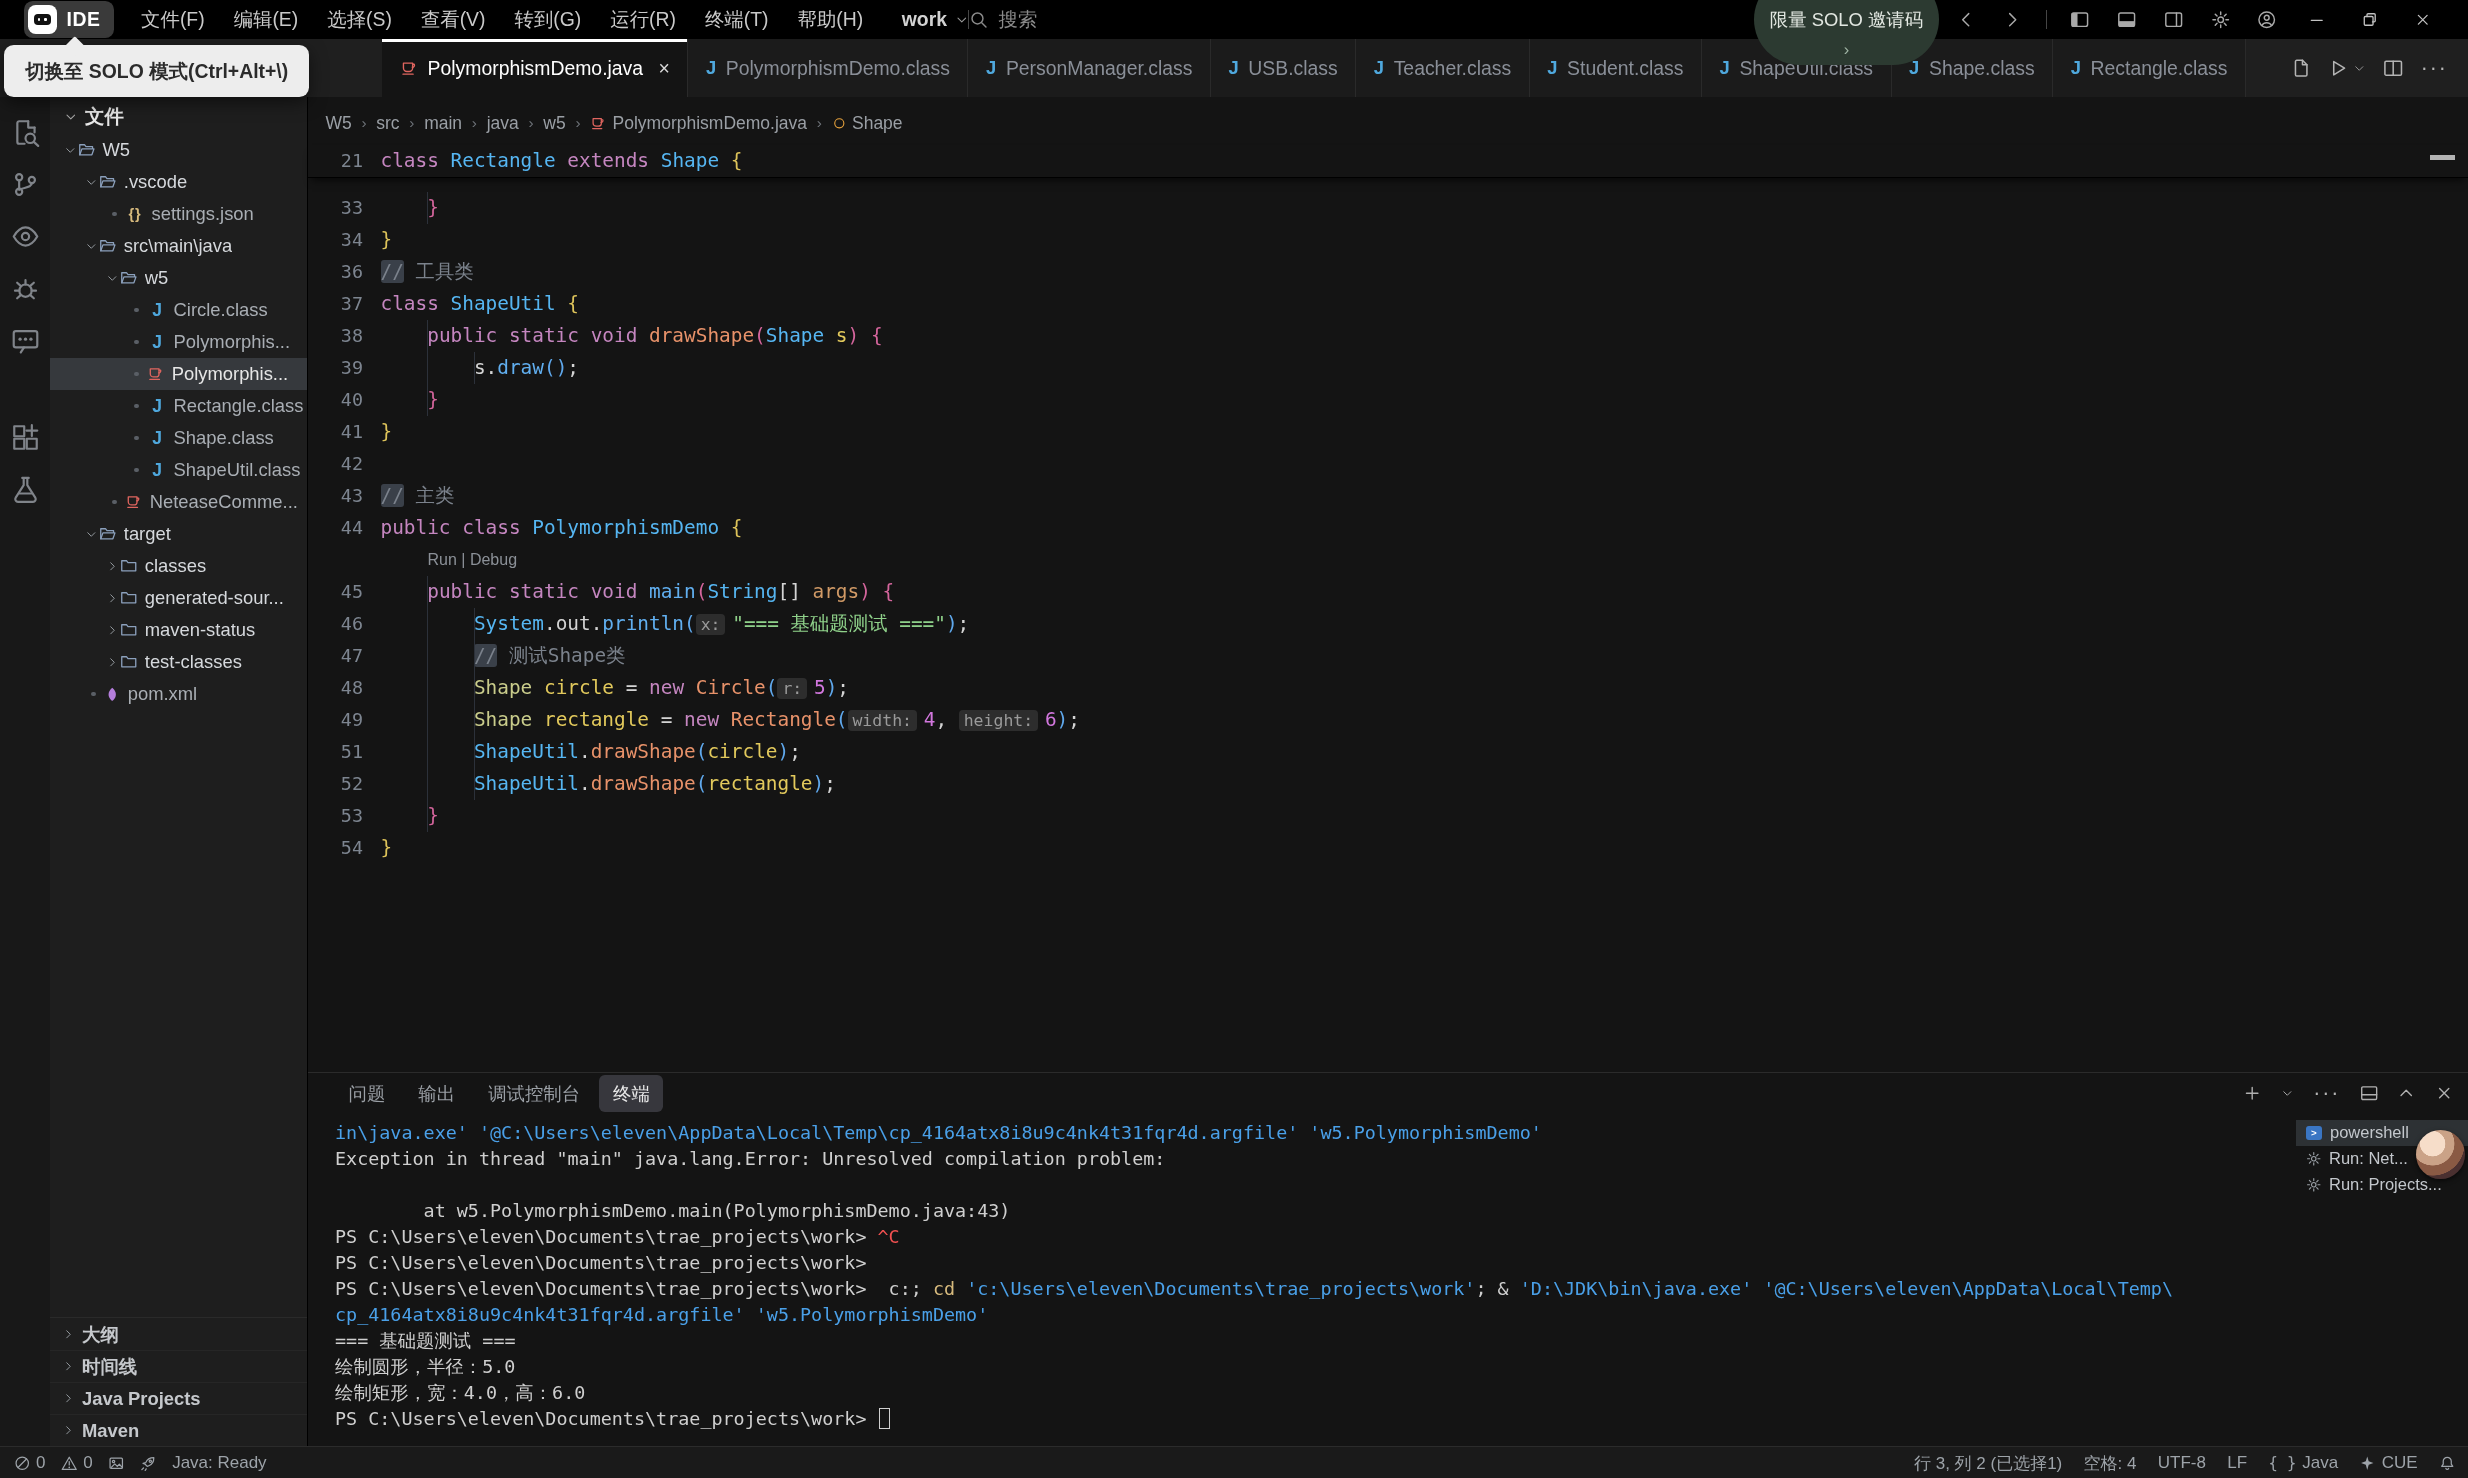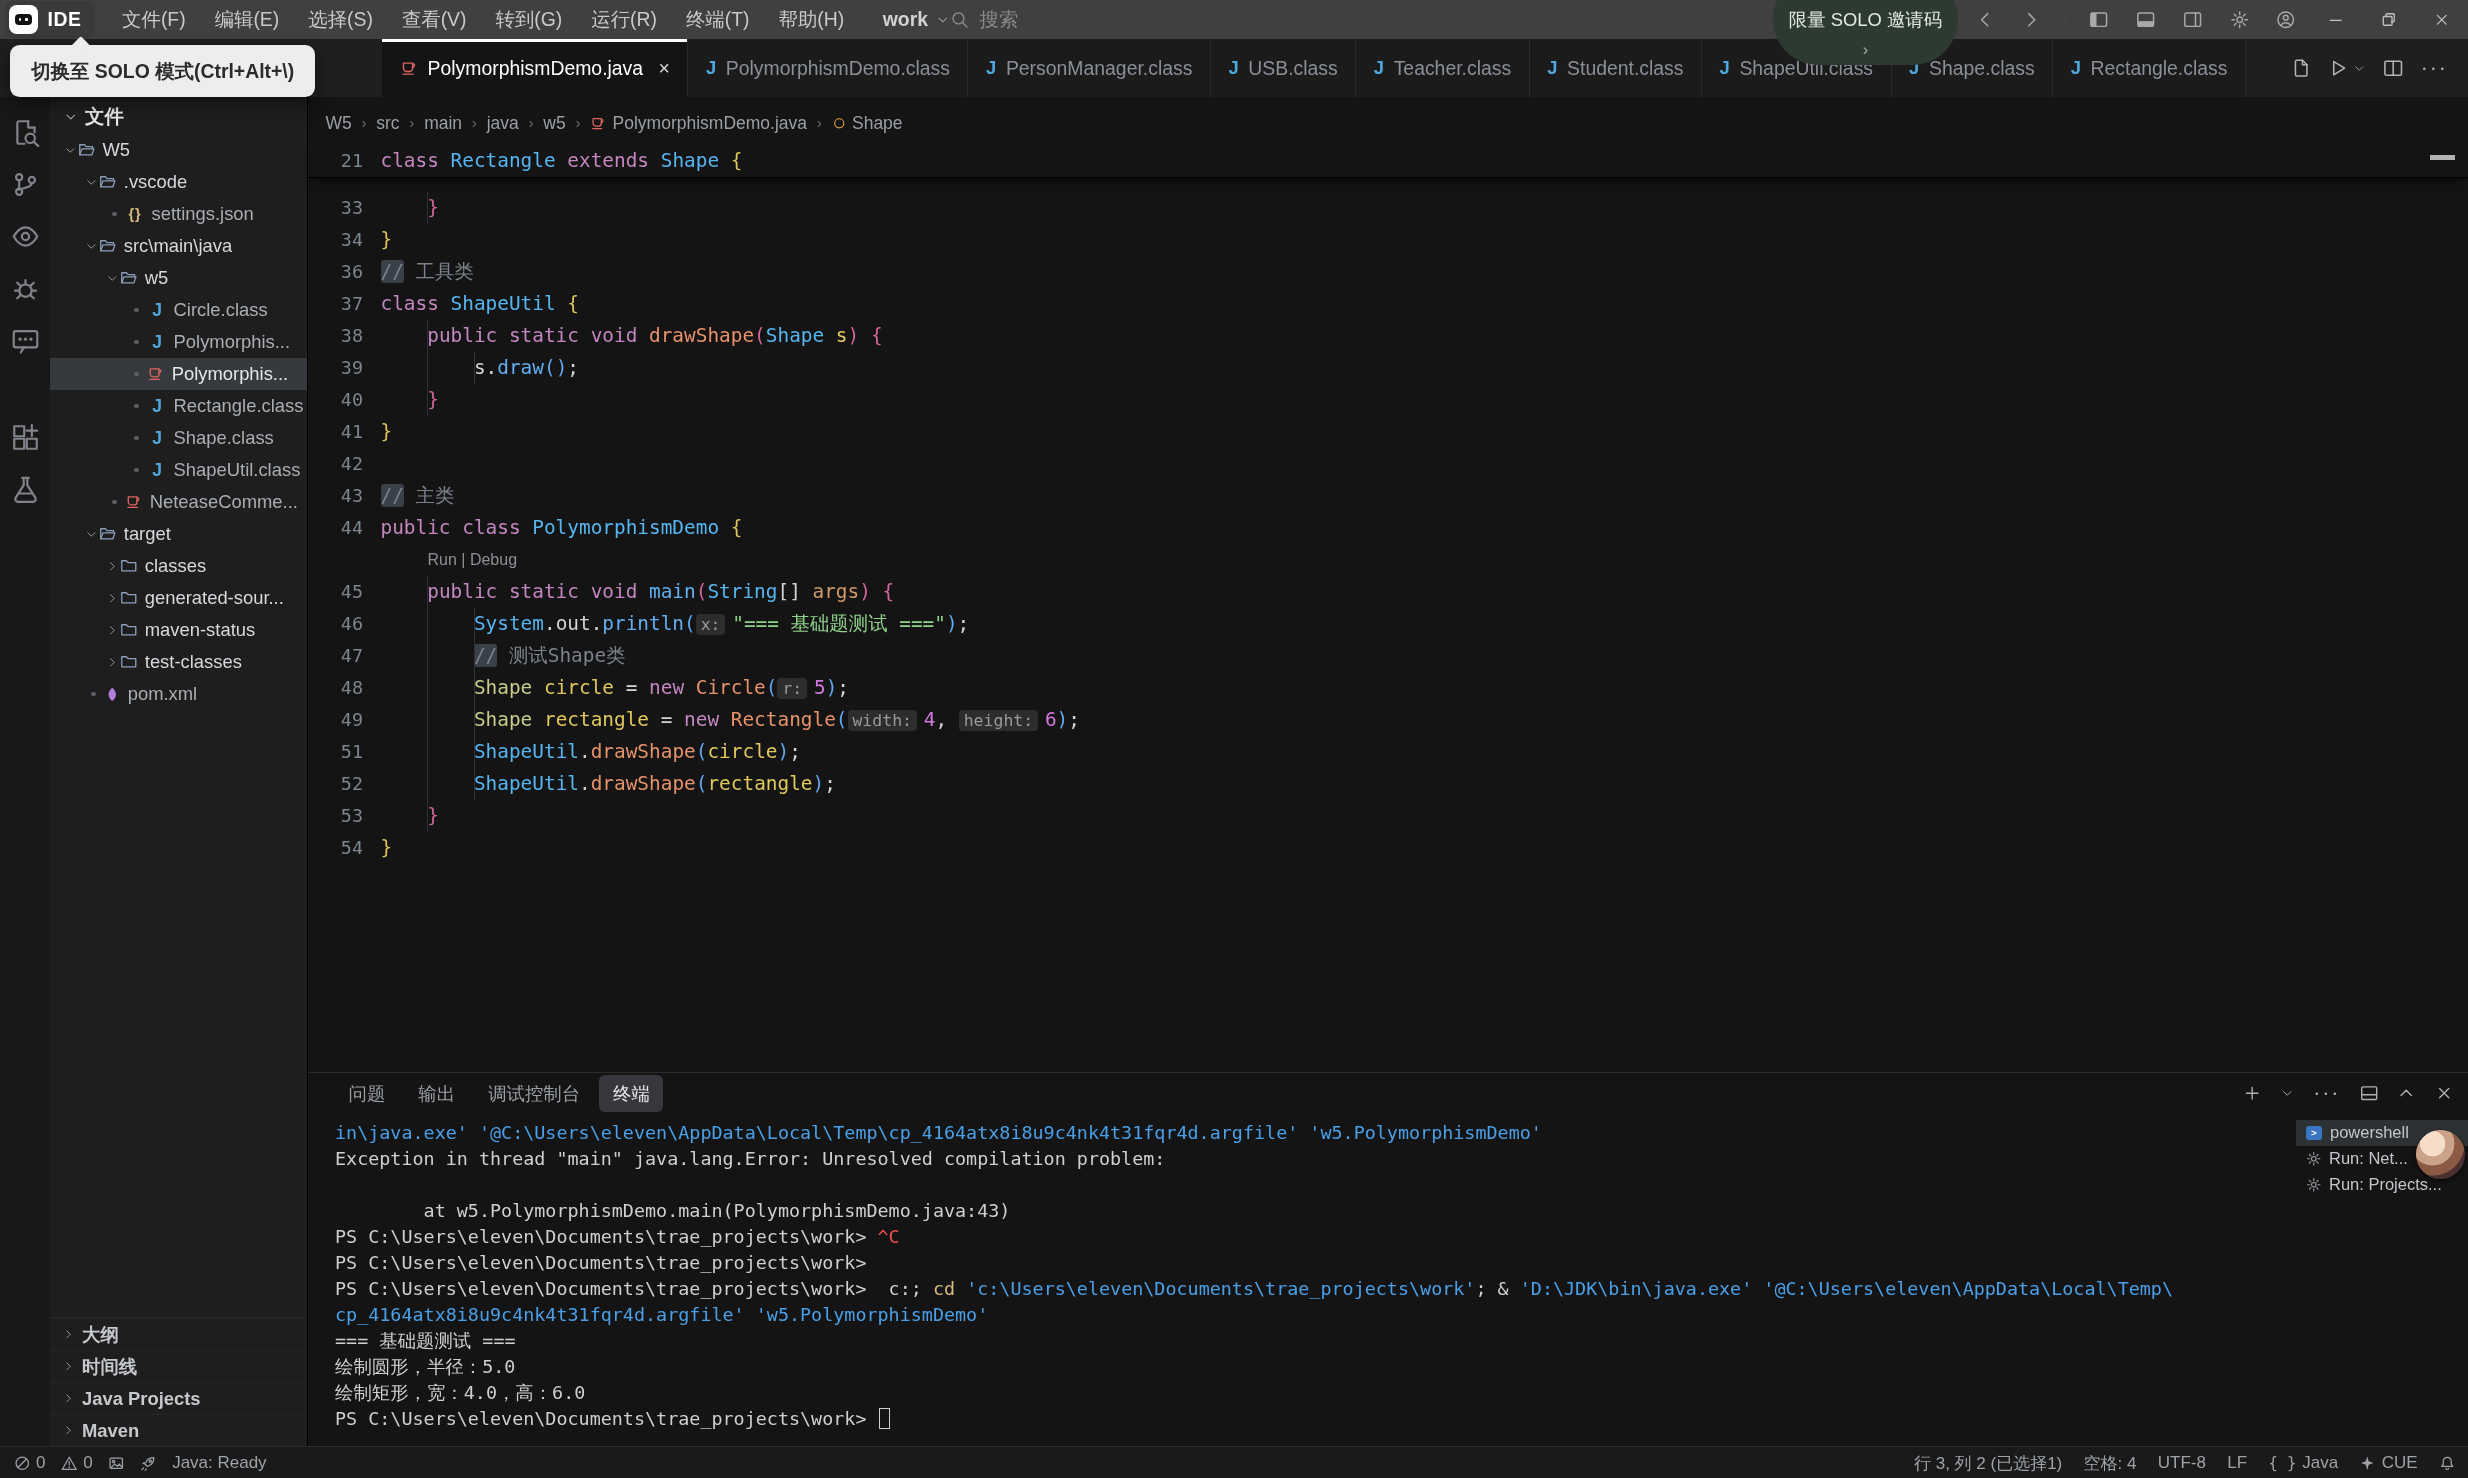--- a/index.html
+++ b/index.html
@@ -3,21 +3,21 @@
 <meta charset="utf-8">
 <style>
   html,body{margin:0;padding:0;background:#0e0e0e;}
   *{box-sizing:border-box;}
   .app{position:relative;width:2469px;height:1479px;background:#141414;overflow:hidden;
        font-family:"Liberation Sans",sans-serif;color:#cccccc;-webkit-font-smoothing:antialiased;}
   .icon{display:inline-flex;align-items:center;justify-content:center;flex:none;}
   .icon svg{width:100%;height:100%;fill:none;stroke:currentColor;stroke-width:1.2;stroke-linecap:round;stroke-linejoin:round;}
 
   
-  .titlebar{position:relative;height:39px;background:#404040;display:flex;align-items:center;padding:0 5px;z-index:5;}
+  .titlebar{position:relative;height:39px;background:#000000;display:flex;align-items:center;padding:0 24px;z-index:5;}
   .logo-pill{display:flex;align-items:center;gap:9.7px;background:#3a3a3a;border-radius:8.7px;padding:3.9px 13.6px 3.9px 3.9px;margin-right:15.5px;}
   .logo-box{width:29px;height:29px;background:#ffffff;border-radius:7.8px;display:flex;align-items:center;justify-content:center;}
   .logo-face{width:17.5px;height:11.6px;background:#111;border-radius:3.9px;position:relative;}
   .logo-face::before,.logo-face::after{content:"";position:absolute;top:3.9px;width:2.9px;height:3.9px;background:#fff;border-radius:1px;}
   .logo-face::before{left:3.9px;} .logo-face::after{right:3.9px;}
   .logo-label{font-weight:700;font-size:19.4px;color:#fff;letter-spacing:0.5px;}
   .menus{display:flex;gap:5.8px;}
   .menu-item{font-size:19.4px;color:#c9c9c9;padding:3.9px 11.6px;border-radius:5.8px;}
   .tb-center{display:flex;align-items:center;margin-left:27px;gap:0;}
   .work{display:flex;align-items:center;gap:7.8px;font-size:19.4px;color:#d2d2d2;font-weight:600;}
@@ -29,21 +29,21 @@
   .solo-pill{display:flex;align-items:center;gap:7.8px;background:#2c3a31;border-radius:969px;padding:5.8px 15.5px;font-size:18.4px;color:#e3e8e2;flex-direction:column;}
   .solo-pill .icon{width:19.4px;height:19.4px;color:#46c06a;}
   .solo-chev{color:#9fb3a4;font-size:16.5px;}
   .tb-btn{width:39px;height:33px;display:flex;align-items:center;justify-content:center;color:#a9a9a9;}
   .tb-btn .icon{width:19.4px;height:19.4px;}
   .win-btn{width:45px;height:37px;display:flex;align-items:center;justify-content:center;color:#c2c2c2;}
   .win-btn .icon{width:17.5px;height:17.5px;}
   .tb-right .tb-sep{margin:0 5.8px;}
 
   
-  .tooltip{position:absolute;left:10px;top:45px;z-index:50;background:#ededed;color:#2b2b2b;font-size:19.4px;font-weight:600;
+  .tooltip{position:absolute;left:4px;top:45px;z-index:50;background:#ededed;color:#2b2b2b;font-size:19.4px;font-weight:600;
     padding:12.6px 21.3px;border-radius:9.7px;box-shadow:0 5.8px 17.5px rgba(0,0,0,.5);white-space:nowrap;}
   .tooltip::before{content:"";position:absolute;top:-5.8px;left:64px;width:13.6px;height:13.6px;background:#ededed;transform:rotate(45deg);border-radius:1.9px;}
 
   
   .tabrow{height:58px;background:#1f1f1f;display:flex;align-items:stretch;}
   .tabs{display:flex;margin-left:382px;align-items:stretch;}
   .tab{display:flex;align-items:center;gap:9.7px;padding:0 17.5px;font-size:19.4px;color:#8a8f98;background:#1b1b1b;border-right:1px solid #2a2a2a;position:relative;}
   .tab.active{background:#141414;color:#ffffff;}
   .tab.active::before{content:"";position:absolute;left:0;top:0;right:0;height:2.9px;background:#ffffff;}
   .tab .jicon{color:#4fa8dd;font-weight:700;font-size:18.4px;font-family:"Liberation Sans",sans-serif;}

